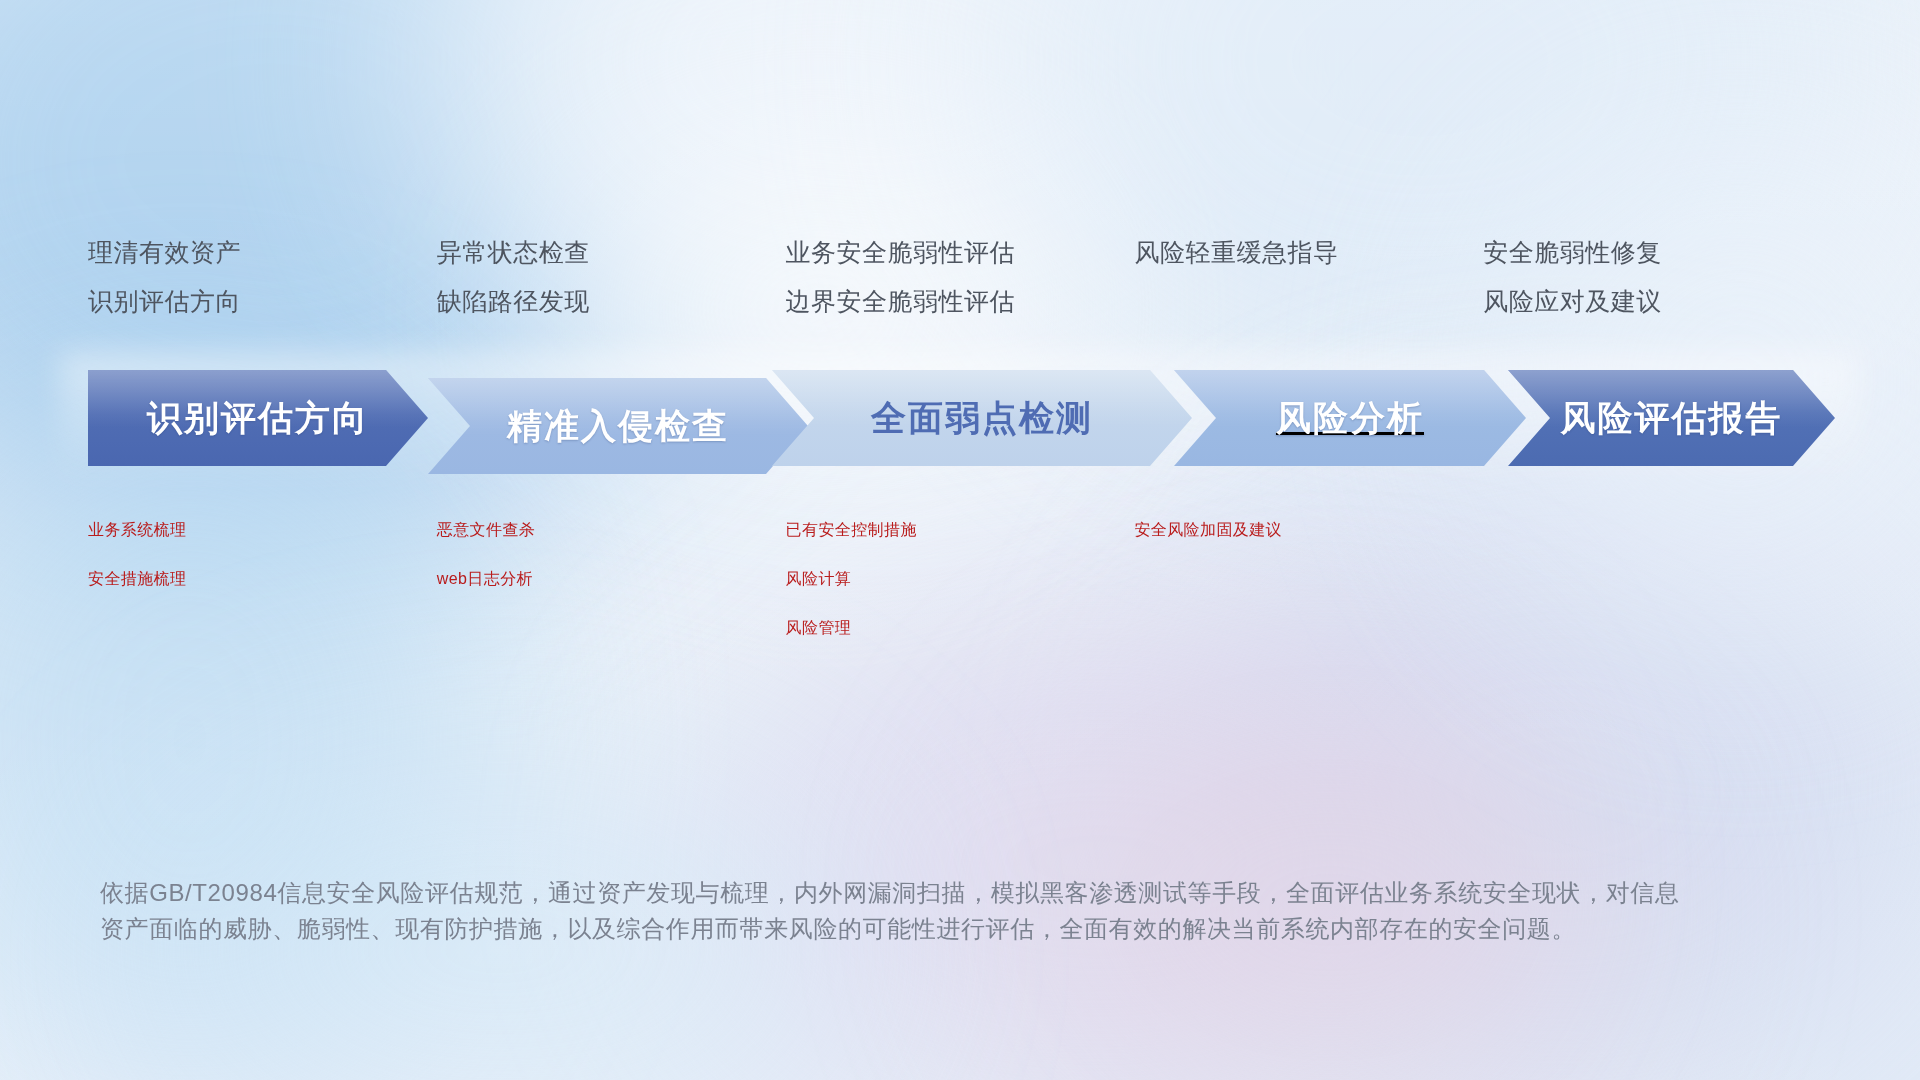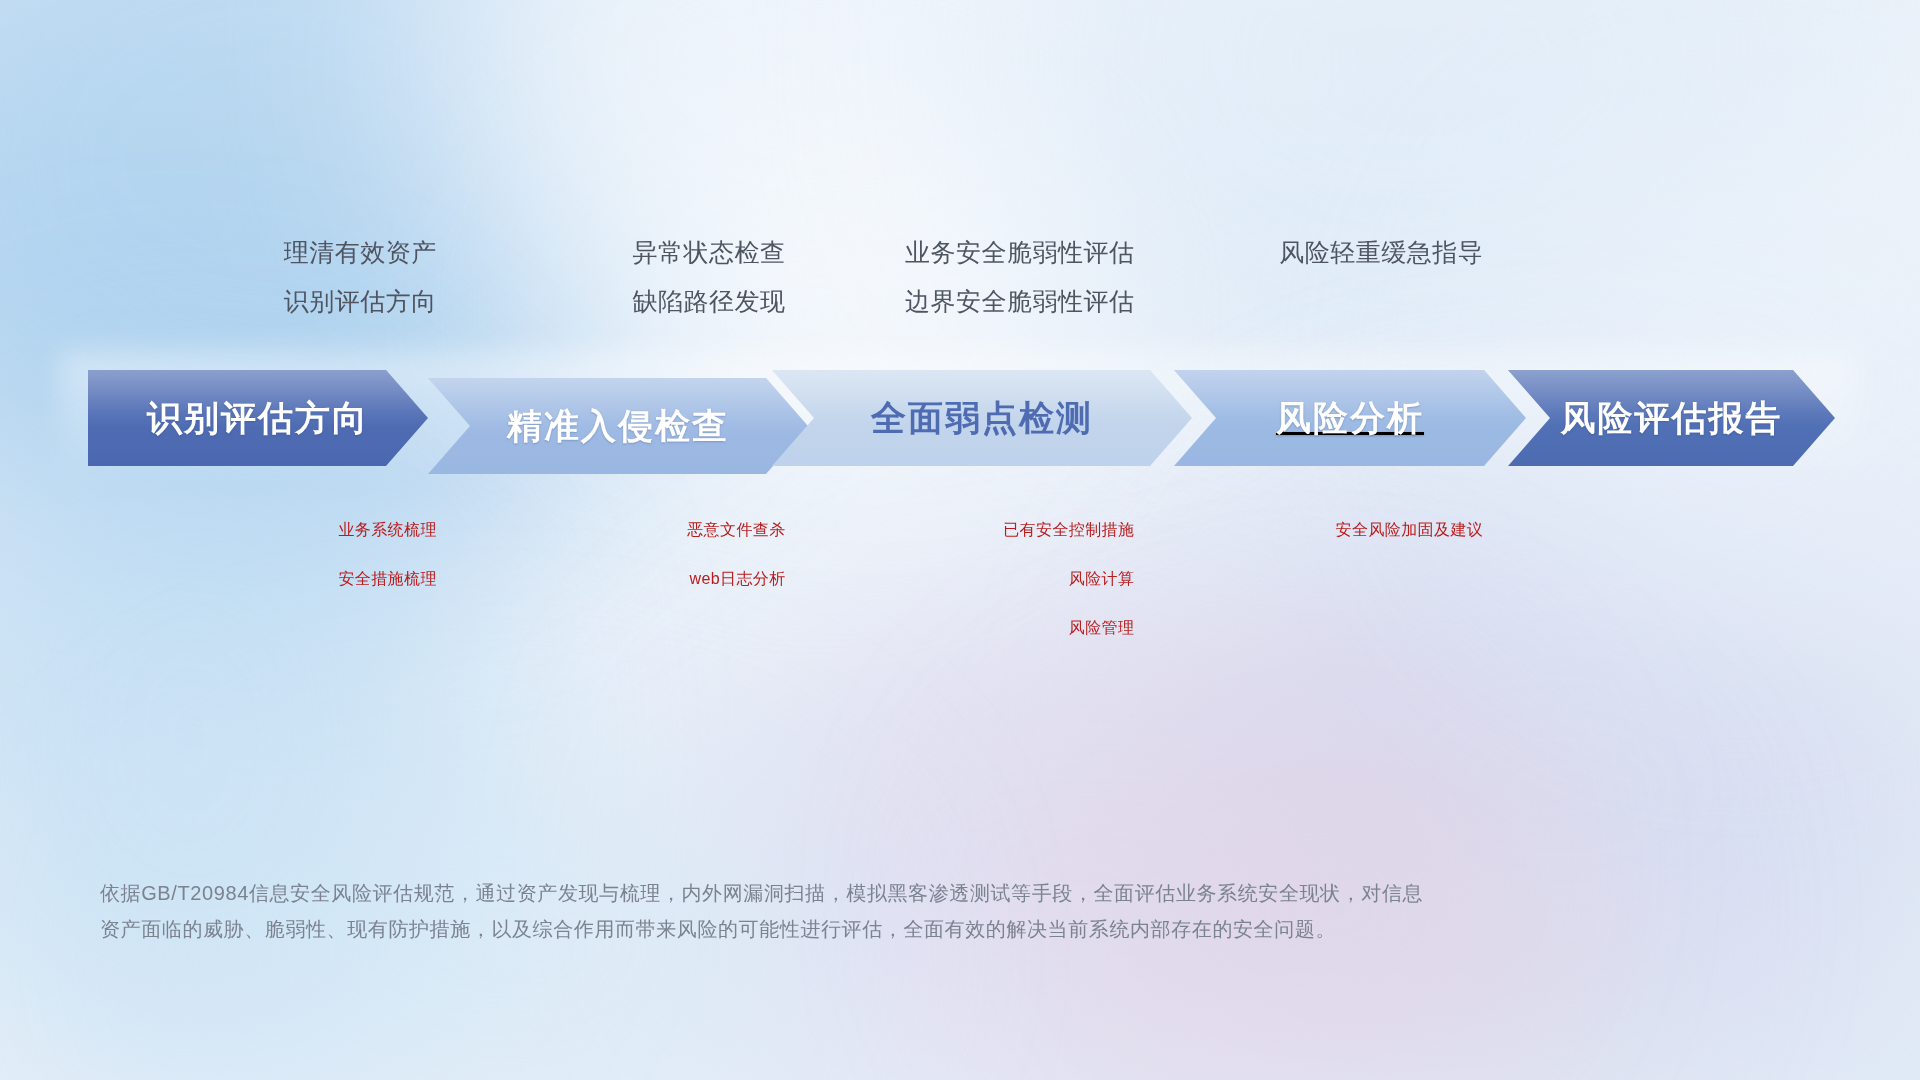--- a/index.html
+++ b/index.html
@@ -38,21 +38,21 @@
 
   .cols {
     position:absolute; left:0; right:0;
     display:grid;
     grid-template-columns:repeat(5,1fr);
     padding:0 88px;
   }
   .cols.top    { top:228px; }
   .cols.bottom { top:505px; }
 
-  .col { text-align:right; }
+  .col { text-align:left; }
 
   .topline {
     font-size:25px;
     color:#4e5560;
     letter-spacing:.5px;
     line-height:49px;
     white-space:nowrap;
   }
 
   .item {
@@ -108,21 +108,21 @@
     position:absolute; left:60px; top:352px; width:1800px; height:132px;
     background:linear-gradient(180deg,rgba(255,255,255,.45),rgba(255,255,255,0));
     filter:blur(14px);
     pointer-events:none;
   }
 
   
   #footer {
     position:absolute;
     left:100px; top:875px; width:1580px;
-    font-size:20px;
+    font-size:24px;
     line-height:36px;
     color:#7b8290;
     letter-spacing:.6px;
   }
   #footer p { margin:0; }
 </style>
 </head>
 <body>
 
 <div id="bg">
@@ -151,20 +151,24 @@
       <div class="topline">异常状态检查</div>
       <div class="topline">缺陷路径发现</div>
     </div>
     <div class="col">
       <div class="topline">业务安全脆弱性评估</div>
       <div class="topline">边界安全脆弱性评估</div>
     </div>
     <div class="col">
       <div class="topline">风险轻重缓急指导</div>
     </div>
+    <div class="col">
+      <div class="topline">安全脆弱性修复</div>
+      <div class="topline">风险应对及建议</div>
+    </div>
   </div>
 
   <div id="band-glow"></div>
   <div id="band">
     <div class="chev first c0 light-text">
       <span class="chev-label">识别评估方向</span>
     </div>
     <div class="chev mid c1 light-text">
       <span class="chev-label">精准入侵检查</span>
     </div>

